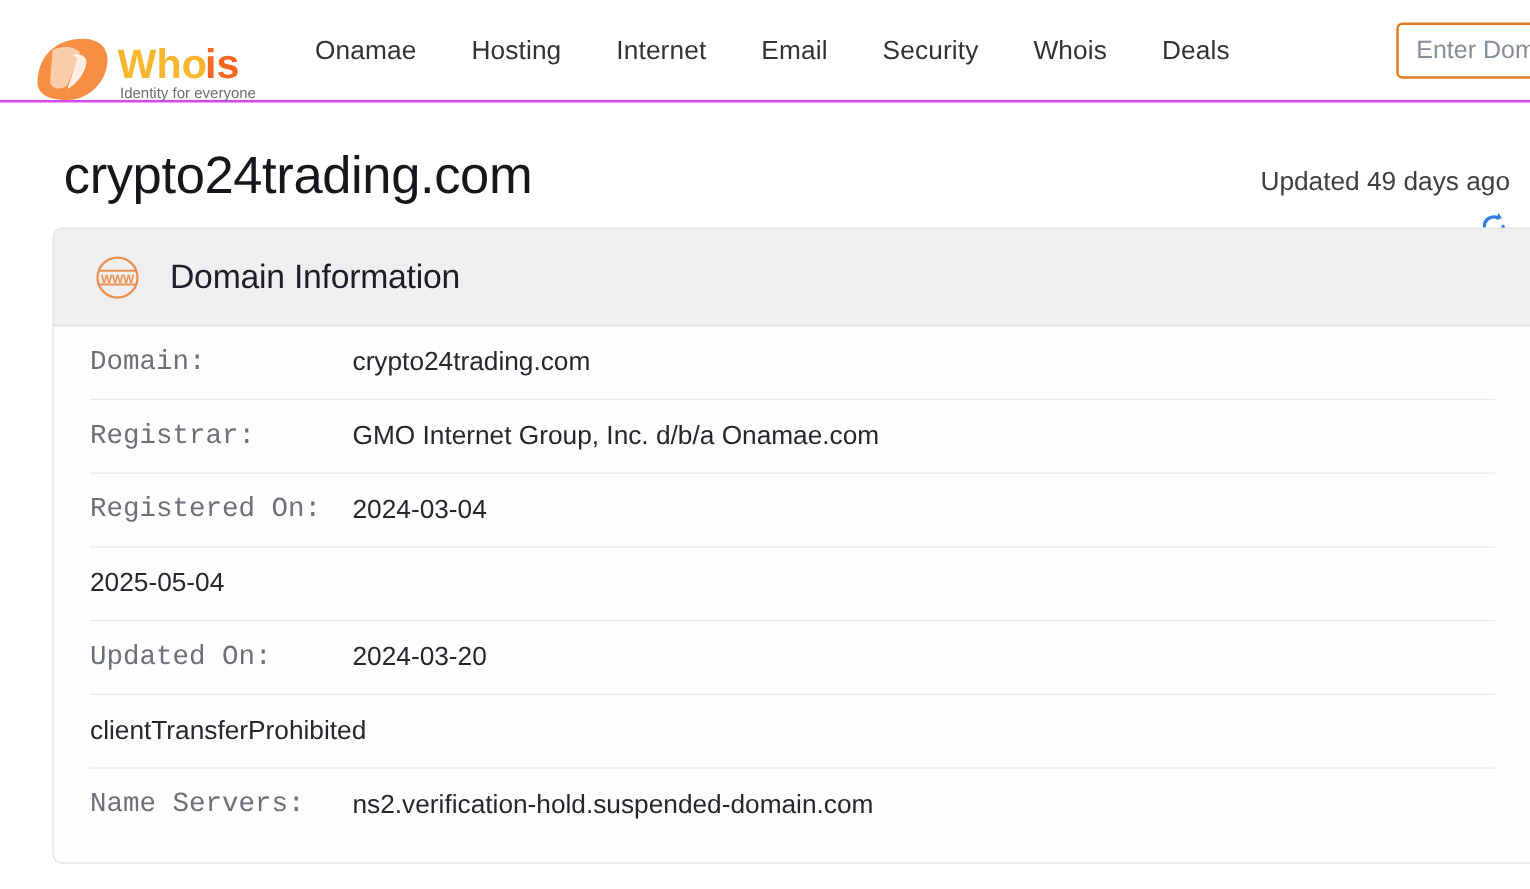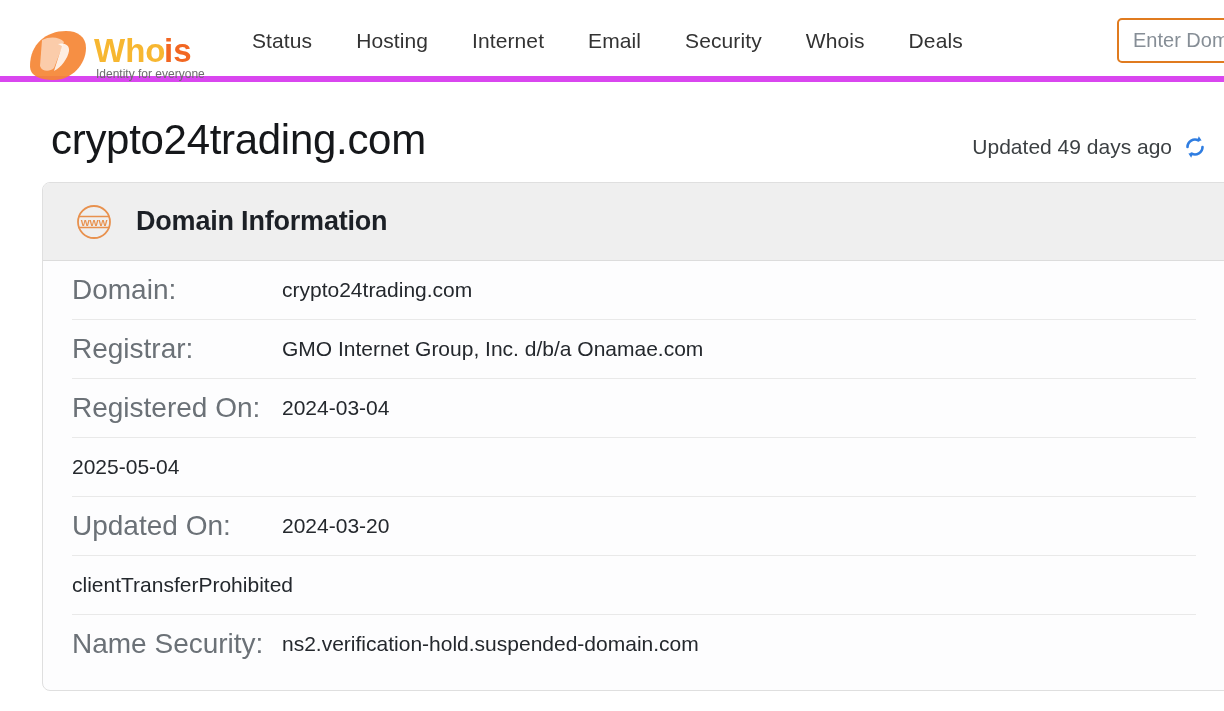--- a/index.html
+++ b/index.html
@@ -14,21 +14,21 @@
     position: relative;
     width: 1224px; height: 711px;
     background: #ffffff;
   }
 
   
   .site-header {
     position: absolute; left: 0; top: 0;
     width: 1224px; height: 82px;
     background: #ffffff;
-    border-bottom: 6px solid #d946ef;
+    border-bottom: 2px solid #d946ef;
     display: flex; align-items: center;
   }
   .logo {
     position: absolute; left: 14px; top: 14px;
     width: 196px; height: 56px;
     display: block;
   }
   .nav {
     position: absolute; left: 230px; top: 0;
     height: 81px;
@@ -67,21 +67,21 @@
     font-size: 42px;
     font-weight: normal;
     color: #15171a;
     letter-spacing: -0.3px;
     margin: 0;
     line-height: 54px;
     white-space: nowrap;
   }
   .updated-wrap {
     position: absolute; right: 16px; top: 134px;
-    display: flex; align-items: center; gap: 10px;
+    display: flex; align-items: flex-end; gap: 10px; flex-direction: column;
   }
   .updated-text {
     font-size: 21px;
     color: #3c4043;
     white-space: nowrap;
   }
   .refresh-btn {
     width: 26px; height: 26px;
     display: block;
     cursor: pointer;
@@ -101,21 +101,21 @@
     height: 78px;
     background: #efefef;
     border-bottom: 1px solid #dcdcdc;
     display: flex; align-items: center;
     padding-left: 29px;
     gap: 20px;
   }
   .www-icon { width: 44px; height: 44px; display: block; flex: none; }
   .card-title {
     font-size: 27px;
-    font-weight: bold;
+    font-weight: normal;
     color: #1c2026;
     letter-spacing: -0.2px;
     white-space: nowrap;
   }
   .card-body { padding: 0 0 16px 0; }
 
   .info-row {
     display: flex;
     align-items: flex-start;
     padding: 0 29px;
@@ -127,24 +127,25 @@
     width: 1124px;
     border-bottom: 1px solid #e9e9e9;
     min-height: 59px;
     padding-top: 14px;
     padding-bottom: 12px;
   }
   .info-row:last-child .inner { border-bottom: none; }
   .info-label {
     width: 210px;
     flex: none;
-    font-size: 28px;
+    font-size: 22px;
     color: #6b7177;
     line-height: 30px;
     white-space: nowrap;
+    font-family: Liberation Mono, monospace;
   }
   .info-value {
     font-size: 21px;
     color: #24282d;
     line-height: 30px;
     word-break: break-word;
   }
   .info-value .ns-line { display: block; }
 </style>
 </head>
@@ -161,21 +162,21 @@
         <path d="M14 12 C22 8, 32 9, 36 14 L26 40 C22 44, 14 44, 12 38 Z" fill="#ffffff" opacity="0.55"></path>
         <path d="M30 16 C36 14, 42 17, 41 23 C40 30, 33 40, 26 43 L34 18 Z" fill="#ffffff" opacity="0.85"></path>
 
         <text x="66" y="34" font-family="Liberation Sans, sans-serif" font-size="33" font-weight="bold" fill="#f7b731">Who</text>
         <text x="136" y="34" font-family="Liberation Sans, sans-serif" font-size="33" font-weight="bold" fill="#f26722">is</text>
         <text x="68" y="50" font-family="Liberation Sans, sans-serif" font-size="12" fill="#6d6d6d">Identity for everyone</text>
       </svg>
     </a>
 
     <nav class="nav">
-      <a class="nav-item" href="#">Status</a>
+      <a class="nav-item" href="#">Onamae</a>
       <a class="nav-item" href="#">Hosting</a>
       <a class="nav-item" href="#">Internet</a>
       <a class="nav-item" href="#">Email</a>
       <a class="nav-item" href="#">Security</a>
       <a class="nav-item" href="#">Whois</a>
       <a class="nav-item" href="#">Deals</a>
     </nav>
 
     <div class="search-wrap">
       <input class="search-input" type="text" placeholder="Enter Domain Name" style="">
@@ -245,21 +246,21 @@
         </div>
 
       <div class="info-row">
           <div class="inner">
         <span class="info-value">clientTransferProhibited</span>
       </div>
         </div>
 
       <div class="info-row">
           <div class="inner">
-        <span class="info-label">Name Security:</span>
+        <span class="info-label">Name Servers:</span>
         <span class="info-value">
           <span class="ns-line">ns2.verification-hold.suspended-domain.com</span>
         </span>
       </div>
         </div>
 
     </div>
   </section>
 
 </div>

